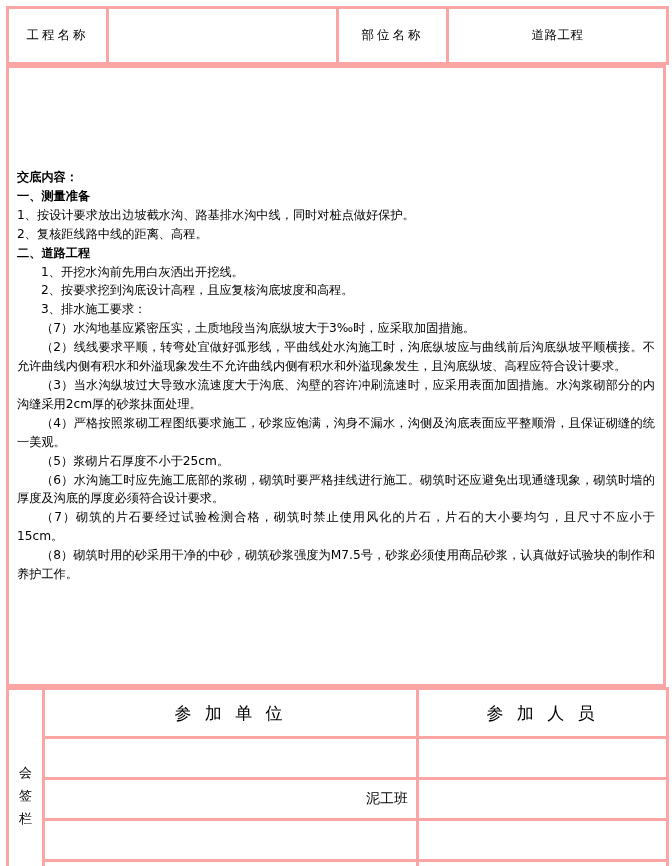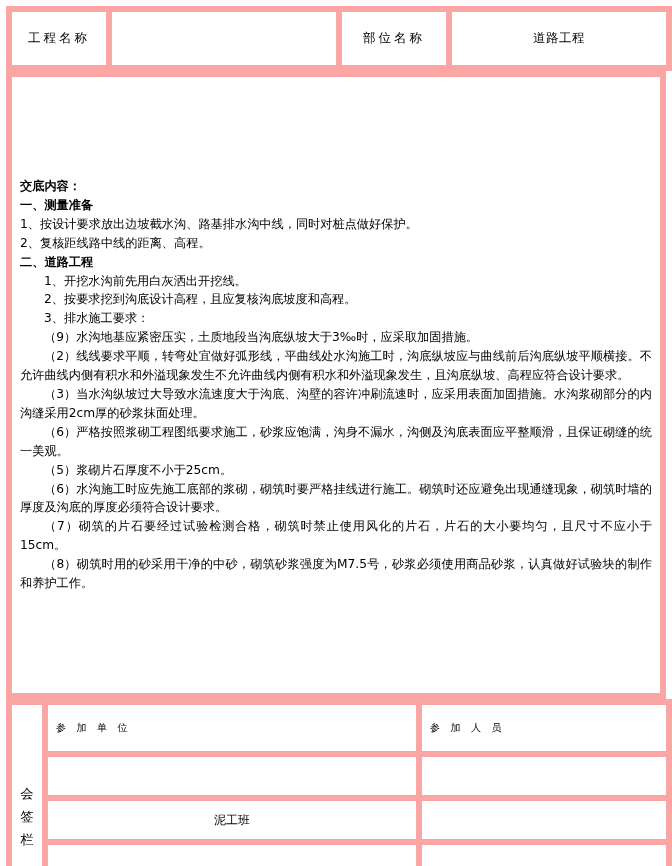--- a/index.html
+++ b/index.html
@@ -20,21 +20,21 @@
     height: 866px;
     box-sizing: border-box;
     padding: 6px 6px 6px 6px;
   }
   table.doc {
     border-collapse: collapse;
     width: 660px;
     table-layout: fixed;
   }
   table.doc td {
-    border: 6px solid #fca5a5;
+    border: 3px solid #fca5a5;
     padding: 8px;
     vertical-align: middle;
   }
   .cell-center {
     text-align: center;
     font-size: 12.5px;
     height: 37px;
     letter-spacing: 0.5px;
   }
   .cell-left {
@@ -55,34 +55,34 @@
   }
   .content-cell p {
     margin: 0;
     padding: 0;
     text-align: justify;
   }
   .ind0 { text-indent: 0; font-weight: bold; }
   .ind1 { text-indent: 0; }
   .ind2 { text-indent: 24px; }
   .sign-head {
+    text-align: center;
     height: 30px;
-    font-size: 10px;
+    font-size: 17px;
     letter-spacing: 4px;
-    font-family: Liberation Serif, serif;
   }
   .sign-row {
     height: 22px;
   }
   .sign-row td {
     height: 22px;
   }
   .sign-unit {
-    text-align: center;
-    font-size: 12px;
+    text-align: right;
+    font-size: 14px;
   }
   .vert-label {
     text-align: center;
     vertical-align: middle;
     font-size: 13px;
   }
   .vert-label span {
     display: block;
     line-height: 1.0;
   }
@@ -114,24 +114,24 @@
       <tr>
         <td class="content-cell">
           <p class="ind0">交底内容：</p>
           <p class="ind0">一、测量准备</p>
           <p class="ind1">1、按设计要求放出边坡截水沟、路基排水沟中线，同时对桩点做好保护。</p>
           <p class="ind1">2、复核距线路中线的距离、高程。</p>
           <p class="ind0">二、道路工程</p>
           <p class="ind2">1、开挖水沟前先用白灰洒出开挖线。</p>
           <p class="ind2">2、按要求挖到沟底设计高程，且应复核沟底坡度和高程。</p>
           <p class="ind2">3、排水施工要求：</p>
-          <p class="ind2">（9）水沟地基应紧密压实，土质地段当沟底纵坡大于3‰时，应采取加固措施。</p>
+          <p class="ind2">（7）水沟地基应紧密压实，土质地段当沟底纵坡大于3‰时，应采取加固措施。</p>
           <p class="ind2">（2）线线要求平顺，转弯处宜做好弧形线，平曲线处水沟施工时，沟底纵坡应与曲线前后沟底纵坡平顺横接。不允许曲线内侧有积水和外溢现象发生不允许曲线内侧有积水和外溢现象发生，且沟底纵坡、高程应符合设计要求。</p>
           <p class="ind2">（3）当水沟纵坡过大导致水流速度大于沟底、沟壁的容许冲刷流速时，应采用表面加固措施。水沟浆砌部分的内沟缝采用2cm厚的砂浆抹面处理。</p>
-          <p class="ind2">（6）严格按照浆砌工程图纸要求施工，砂浆应饱满，沟身不漏水，沟侧及沟底表面应平整顺滑，且保证砌缝的统一美观。</p>
+          <p class="ind2">（4）严格按照浆砌工程图纸要求施工，砂浆应饱满，沟身不漏水，沟侧及沟底表面应平整顺滑，且保证砌缝的统一美观。</p>
           <p class="ind2">（5）浆砌片石厚度不小于25cm。</p>
           <p class="ind2">（6）水沟施工时应先施工底部的浆砌，砌筑时要严格挂线进行施工。砌筑时还应避免出现通缝现象，砌筑时墙的厚度及沟底的厚度必须符合设计要求。</p>
           <p class="ind2">（7）砌筑的片石要经过试验检测合格，砌筑时禁止使用风化的片石，片石的大小要均匀，且尺寸不应小于15cm。</p>
           <p class="ind2">（8）砌筑时用的砂采用干净的中砂，砌筑砂浆强度为M7.5号，砂浆必须使用商品砂浆，认真做好试验块的制作和养护工作。</p>
         </td>
       </tr>
     </tbody>
   </table>
 
   <table class="doc">

